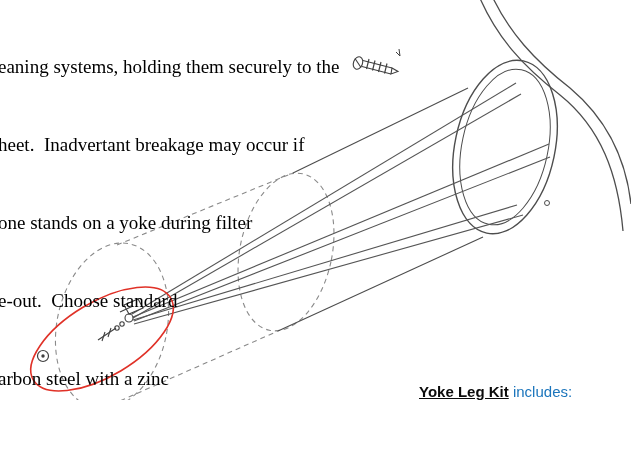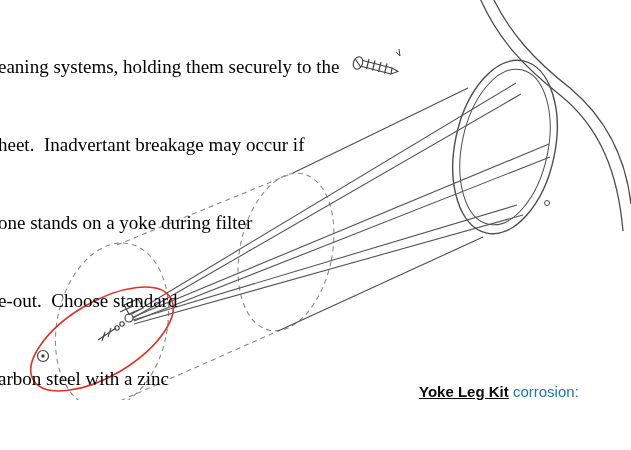--- a/index.html
+++ b/index.html
@@ -97,21 +97,21 @@
     <div>g that resists corrosion,</div>
     
     
     
     
     
   </div>
 
   <div class="kit-note yoke-note">
     <div>
-      <span class="kit-title-dark">Yoke Leg Kit</span><span class="blue"> corrosion:</span>
+      <span class="kit-title-dark">Yoke Leg Kit</span><span class="blue"> includes:</span>
     </div>
     
     
     
   </div>
 
   <div class="kit-note bolt-note">
     
     
   </div>

